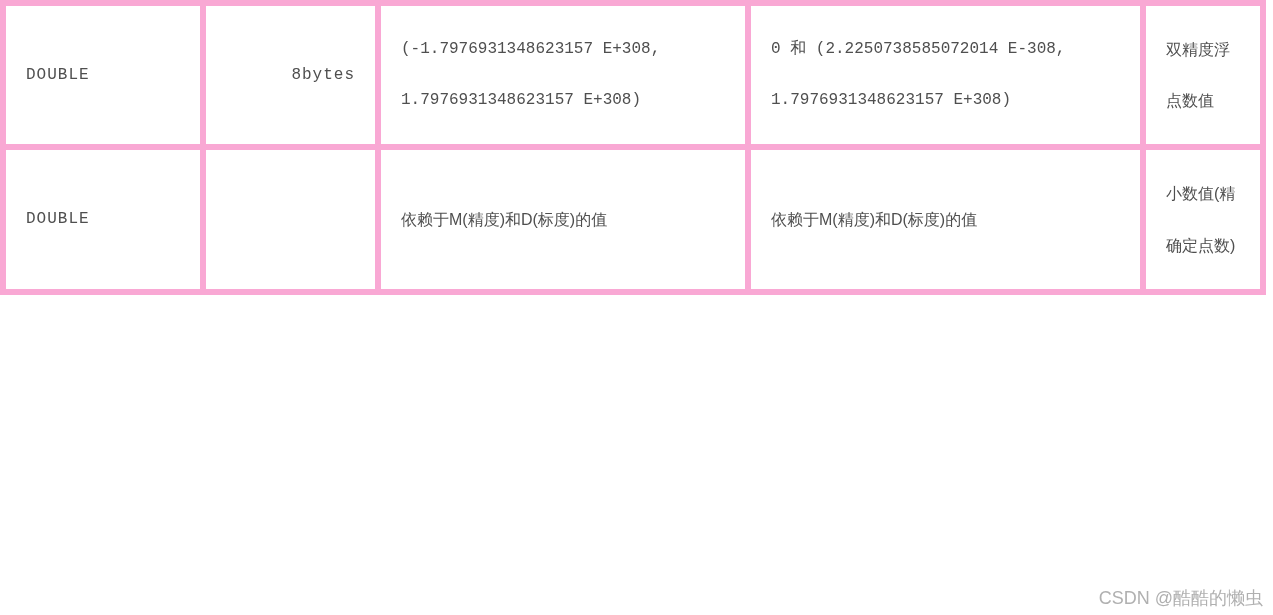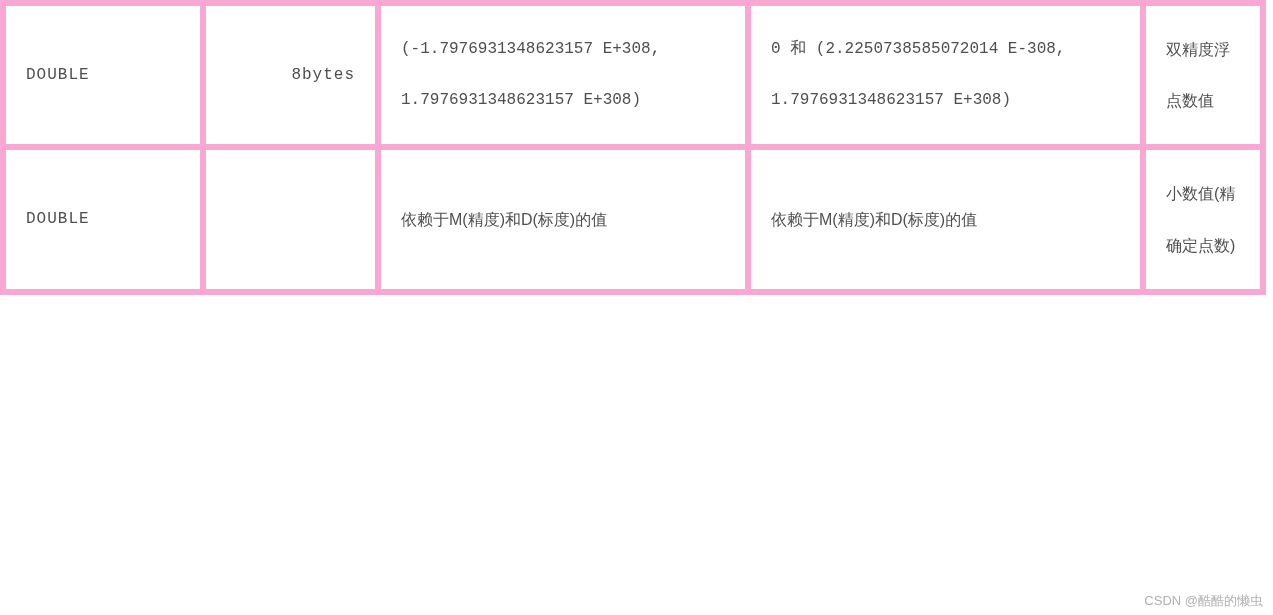--- a/index.html
+++ b/index.html
@@ -52,21 +52,21 @@
       font-family: "Microsoft YaHei", "SimSun", sans-serif;
       margin-top: 24px;
     }
     .mono-inline {
       font-family: Consolas, "Courier New", monospace;
     }
     .watermark {
       position: absolute;
       bottom: 5px;
       right: 10px;
-      font-size: 13px;
+      font-size: 18px;
       color: #b0b0b0;
       font-family: "Microsoft YaHei", sans-serif;
     }
   </style>
 </head>
 <body>
 
 <table>
   <tbody>
     <tr>

